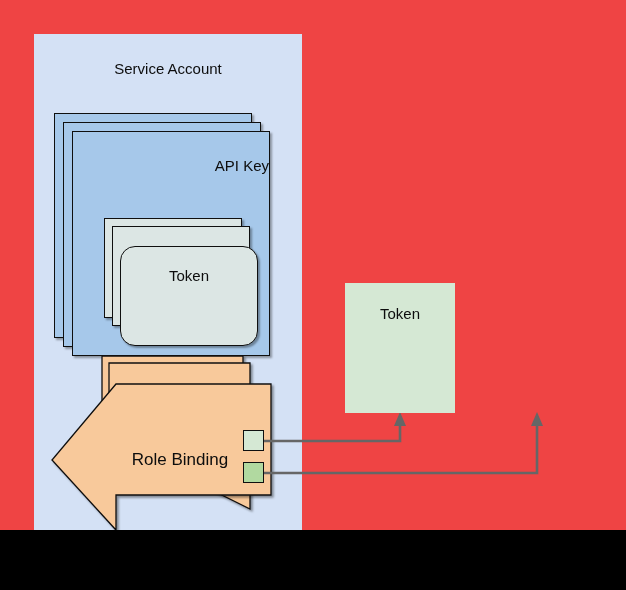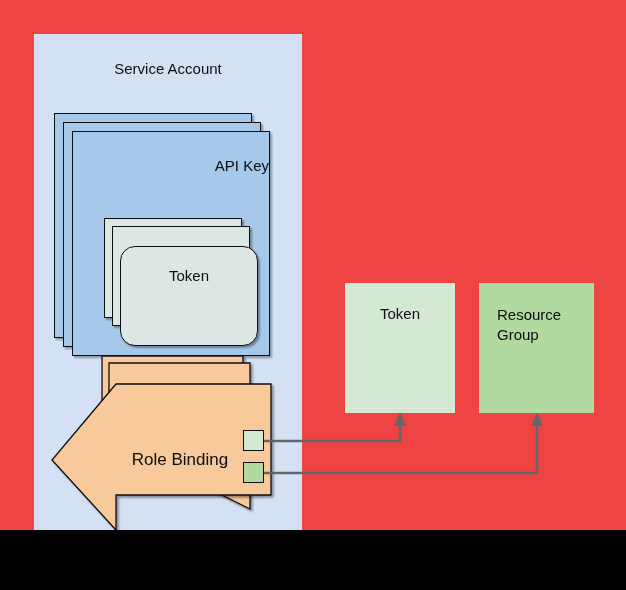--- a/index.html
+++ b/index.html
@@ -203,20 +203,14 @@
 
       <path d="M 264,473 L 537,473 L 537,424" fill="none" stroke="#666666" stroke-width="2.6"></path>
       <polygon points="537,412 531,426 543,426" fill="#666666"></polygon>
     </svg>
   </div>
 
   <div class="target-box role-box">
     <div class="box-label">Token</div>
   </div>
 
-  <div class="target-box rg-box">
-    <div class="box-label">
-      <span>Resource</span><br>
-      <span>Group</span>
-    </div>
-  </div>
 
 </div>
 
 </body></html>

